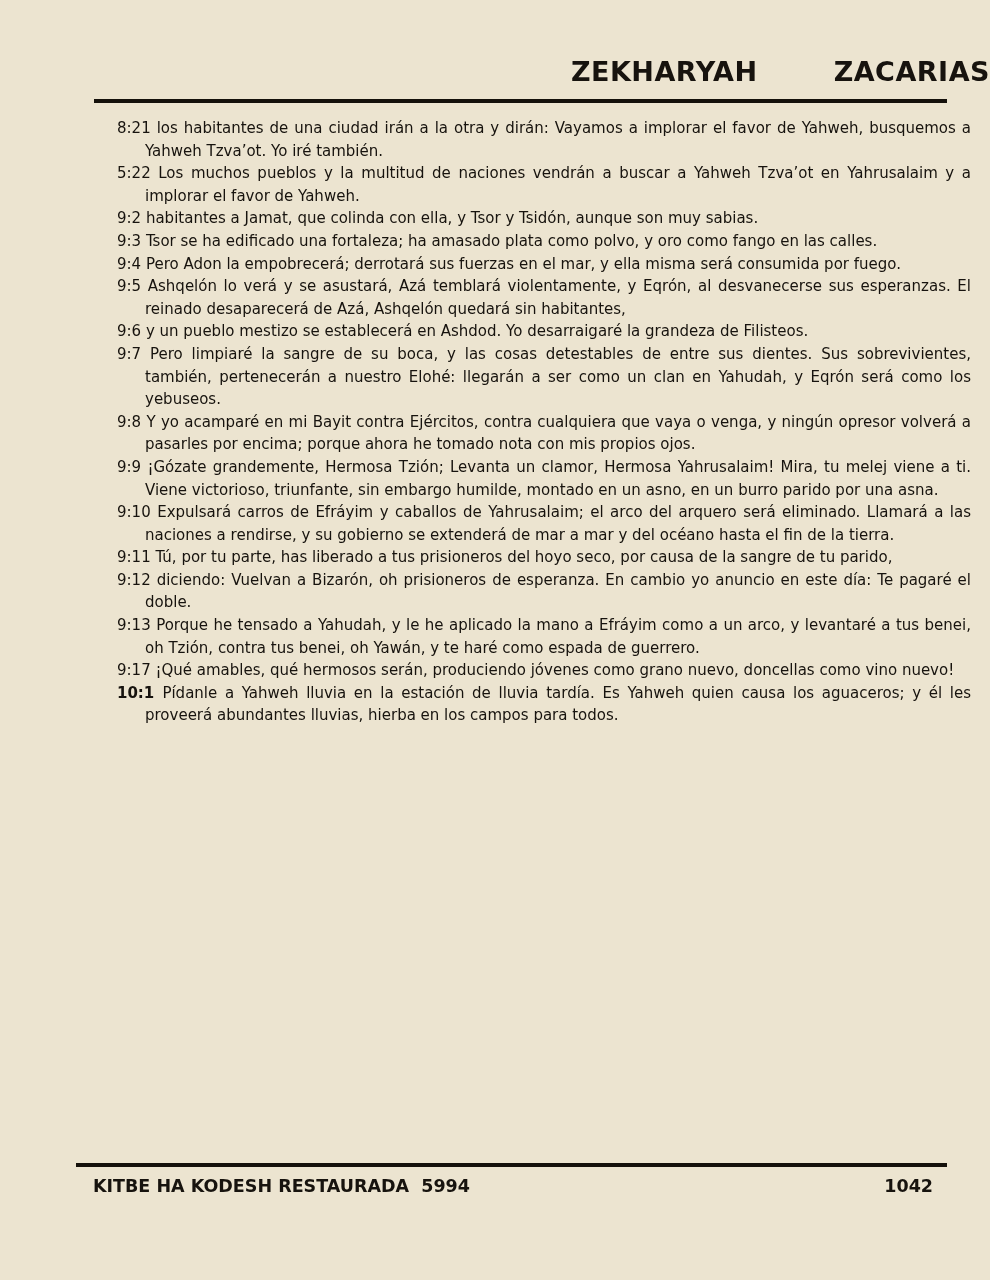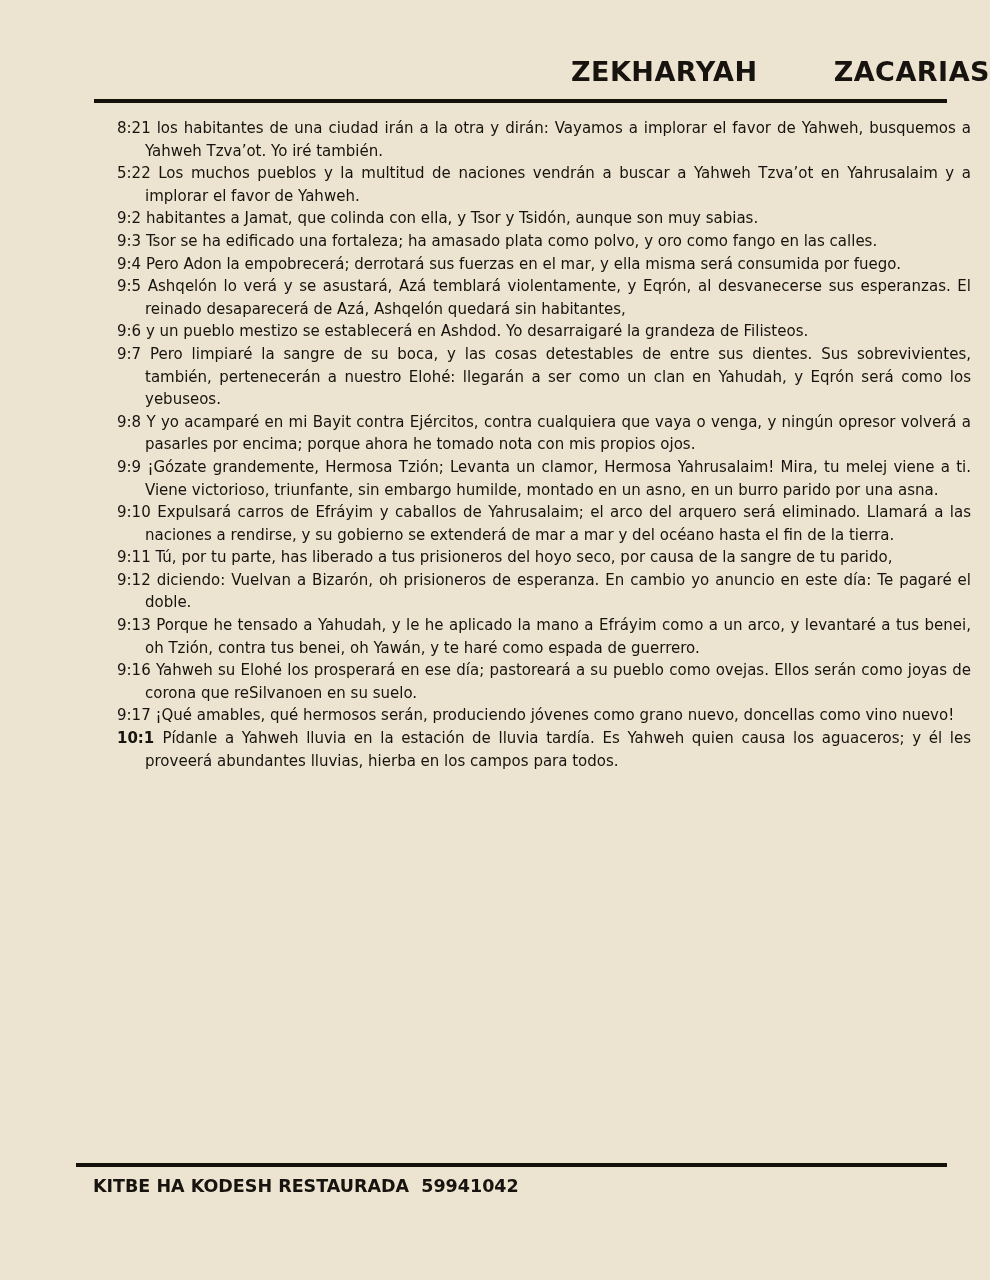--- a/index.html
+++ b/index.html
@@ -31,21 +31,21 @@
     text-indent:-28px;
   }
   .vnum { white-space:pre; }
   .vnum.bold { font-weight:bold; }
   .footer-rule {
     position:absolute; top:1163px; left:76px; width:871px;
     height:4px; background:#15110b;
   }
   .footer-row {
     position:absolute; top:1176px; left:93px; width:840px;
-    display:flex; 
+    display:flex; justify-content:space-between;
     font-weight:bold; font-size:17.5px;
   }
   .footer-row span { white-space:pre; }
 </style>
 </head>
 <body>
 
 <div class="page">
 
   <div class="header-titles">
@@ -63,21 +63,20 @@
       <p class="verse"><span class="vnum">9:4 </span><span>Pero Adon la empobrecerá; derrotará sus fuerzas en el mar, y ella misma será consumida por fuego.</span></p>
       <p class="verse"><span class="vnum">9:5 </span><span>Ashqelón lo verá y se asustará, Azá temblará violentamente, y Eqrón, al desvanecerse sus esperanzas. El reinado desaparecerá de Azá, Ashqelón quedará sin habitantes,</span></p>
       <p class="verse"><span class="vnum">9:6 </span><span>y un pueblo mestizo se establecerá en Ashdod. Yo desarraigaré la grandeza de Filisteos.</span></p>
       <p class="verse"><span class="vnum">9:7 </span><span>Pero limpiaré la sangre de su boca, y las cosas detestables de entre sus dientes. Sus sobrevivientes, también, pertenecerán a nuestro Elohé: llegarán a ser como un clan en Yahudah, y Eqrón será como los yebuseos.</span></p>
       <p class="verse"><span class="vnum">9:8 </span><span>Y yo acamparé en mi Bayit contra Ejércitos, contra cualquiera que vaya o venga, y ningún opresor volverá a pasarles por encima; porque ahora he tomado nota con mis propios ojos.</span></p>
       <p class="verse"><span class="vnum">9:9 </span><span>¡Gózate grandemente, Hermosa Tzión; Levanta un clamor, Hermosa Yahrusalaim! Mira, tu melej viene a ti. Viene victorioso, triunfante, sin embargo humilde, montado en un asno, en un burro parido por una asna.</span></p>
       <p class="verse"><span class="vnum">9:10 </span><span>Expulsará carros de Efráyim y caballos de Yahrusalaim; el arco del arquero será eliminado. Llamará a las naciones a rendirse, y su gobierno se extenderá de mar a mar y del océano hasta el fin de la tierra.</span></p>
       <p class="verse"><span class="vnum">9:11 </span><span>Tú, por tu parte, has liberado a tus prisioneros del hoyo seco, por causa de la sangre de tu parido,</span></p>
       <p class="verse"><span class="vnum">9:12 </span><span>diciendo: Vuelvan a Bizarón, oh prisioneros de esperanza. En cambio yo anuncio en este día: Te pagaré el doble.</span></p>
       <p class="verse"><span class="vnum">9:13 </span><span>Porque he tensado a Yahudah, y le he aplicado la mano a Efráyim como a un arco, y levantaré a tus benei, oh Tzión, contra tus benei, oh Yawán, y te haré como espada de guerrero.</span></p>
-      <p class="verse"><span class="vnum">9:16 </span><span>Yahweh su Elohé los prosperará en ese día; pastoreará a su pueblo como ovejas. Ellos serán como joyas de corona que reSilvanoen en su suelo.</span></p>
       <p class="verse"><span class="vnum">9:17 </span><span>¡Qué amables, qué hermosos serán, produciendo jóvenes como grano nuevo, doncellas como vino nuevo!</span></p>
       <p class="verse"><span class="vnum bold">10:1 </span><span>Pídanle a Yahweh lluvia en la estación de lluvia tardía. Es Yahweh quien causa los aguaceros; y él les proveerá abundantes lluvias, hierba en los campos para todos.</span></p>
     </div>
 
   <div class="footer-rule"></div>
 
   <div class="footer-row">
     <span>KITBE HA KODESH RESTAURADA  5994</span>
     <span>1042</span>
   </div>

